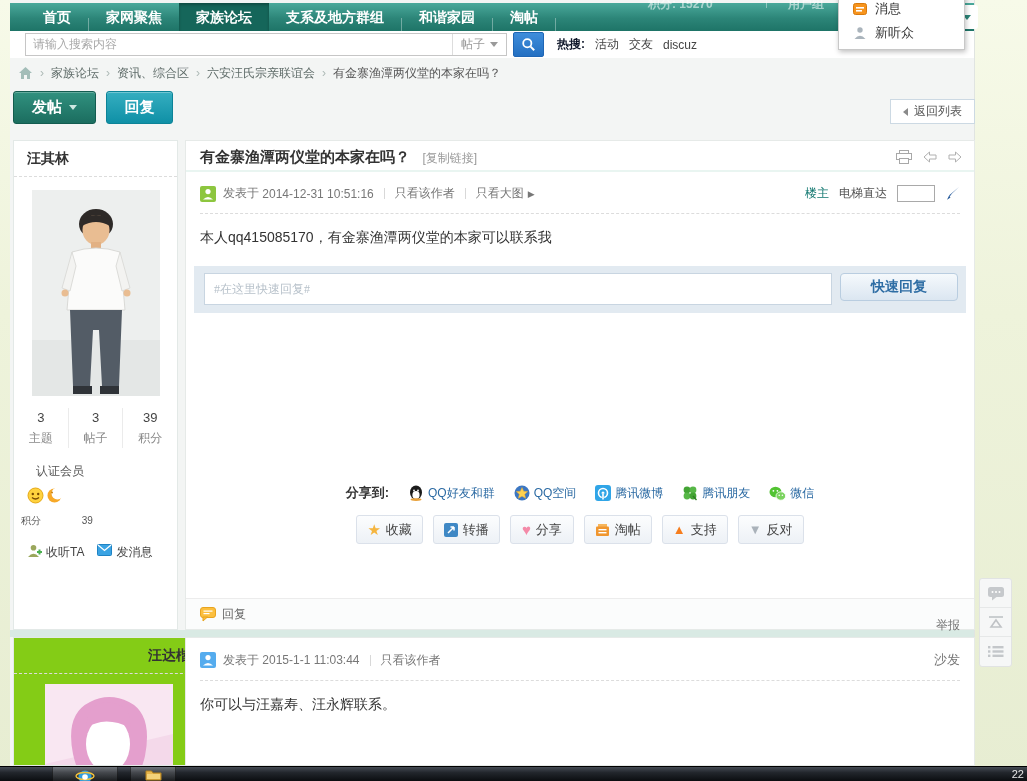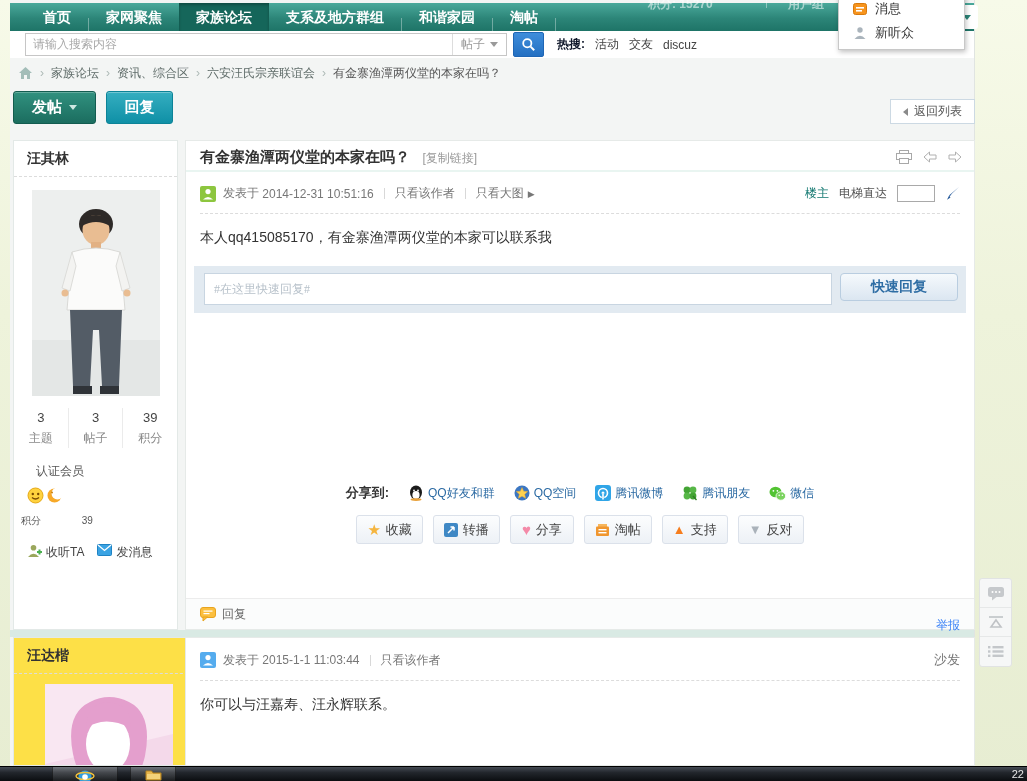--- a/index.html
+++ b/index.html
@@ -52,21 +52,21 @@
   .btn-post .caret-down { border-top-color:#cfe9e2; }
   .btn-reply { position:absolute; left:96px; top:91px; width:67px; height:33px; border-radius:3px;
     background:linear-gradient(180deg,#35aec0,#0f90a6); border:1px solid #0c8397; color:#fff; font-size:15px; font-weight:bold;
     display:flex; align-items:center; justify-content:center; cursor:pointer; box-shadow:inset 0 1px 0 rgba(255,255,255,.3); }
   .btn-back { position:absolute; left:880px; top:99px; width:85px; height:25px; background:#fff; border:1px solid #ccd9e3;
     display:flex; align-items:center; justify-content:center; gap:6px; font-size:12px; color:#555; cursor:pointer; }
   .caret-left { width:0; height:0; border-top:4px solid transparent; border-bottom:4px solid transparent; border-right:5px solid #8a8a8a; display:inline-block; }
 
   
   .side1 { position:absolute; left:3px; top:140px; width:165px; height:490px; background:#fff; border:1px solid #e3e9e7; }
-  .side2 { position:absolute; left:3px; top:637px; width:191px; height:129px; background:#fde047; border:1px solid #e3e9e7; overflow:hidden; }
+  .side2 { position:absolute; left:3px; top:637px; width:191px; height:129px; background:#84cc16; border:1px solid #e3e9e7; overflow:hidden;text-align:right; }
   .gap-strip { position:absolute; left:0; top:630px; width:100%; height:7px; background:#d9eae4; }
   .views-row { height:29px; line-height:28px; text-align:center; font-size:12px; color:#7b8a87; border-bottom:2px solid #c2e1da; }
   .views-row b { color:#2aa398; font-weight:normal; }
   .views-pipe { display:inline-block; width:1px; height:10px; background:#d4dad8; margin:0 8px; }
   .uname { padding:9px 13px 8px; font-size:14px; font-weight:bold; color:#333; border-bottom:1px dashed #dcdcdc; }
   .avatar1 { display:block; margin:13px auto 0; }
   .avatar2 { display:block; margin:10px auto 0; }
   .stats { margin-top:12px; display:flex; text-align:center; }
   .stat { flex:1; border-right:1px solid #ebebeb; line-height:1.6; cursor:pointer; }
   .stat:last-child { border-right:none; }
@@ -99,21 +99,21 @@
   .share-label { font-size:13px; font-weight:bold; color:#333; }
   .share-item { display:flex; align-items:center; gap:4px; color:#2b6aa3; cursor:pointer; }
   .actionsbar { position:absolute; left:0; top:374px; width:100%; display:flex; justify-content:center; gap:10px; }
   .act-btn { min-width:64px; height:29px; padding:0 10px; background:linear-gradient(180deg,#fcfdfe,#edf1f6); border:1px solid #dbe1ea;
     border-radius:3px; display:flex; align-items:center; justify-content:center; gap:5px; font-size:13px; color:#444; cursor:pointer; }
   .glyph-star { color:#f5b53f; font-size:15px; } .glyph-heart { color:#f48aa8; font-size:15px; }
   .glyph-up { color:#f67d1d; font-size:13px; } .glyph-down { color:#aab2ba; font-size:13px; }
   .replybar { position:absolute; left:0; bottom:0; width:100%; height:31px; border-top:1px solid #ececec; background:#fbfcfc;
     display:flex; align-items:center; padding:0 14px; font-size:12px; color:#666; }
   .reply-left { display:flex; align-items:center; gap:6px; cursor:pointer; }
-  .report-link { margin-left:auto; color:#3b82f6; cursor:pointer;margin-top:23px; }
+  .report-link { margin-left:auto; color:#737373; cursor:pointer;margin-top:23px; }
   .floor-tag { color:#0f766e; } .floor2 { margin-left:auto; color:#777; font-size:13px; }
   .play-glyph { color:#777; font-size:9px; margin-left:4px; }
 
   
   .floatpanel { position:absolute; left:979px; top:578px; width:33px; background:#f6f7f7; border:1px solid #e1e3e3; border-radius:3px; z-index:6; }
   .float-btn { height:29px; display:flex; align-items:center; justify-content:center; border-bottom:1px solid #e6e8e8; cursor:pointer; }
   .float-btn:last-child { border-bottom:none; }
 
   
   .taskbar { position:absolute; left:0; bottom:0; width:100%; height:15px; z-index:9;

